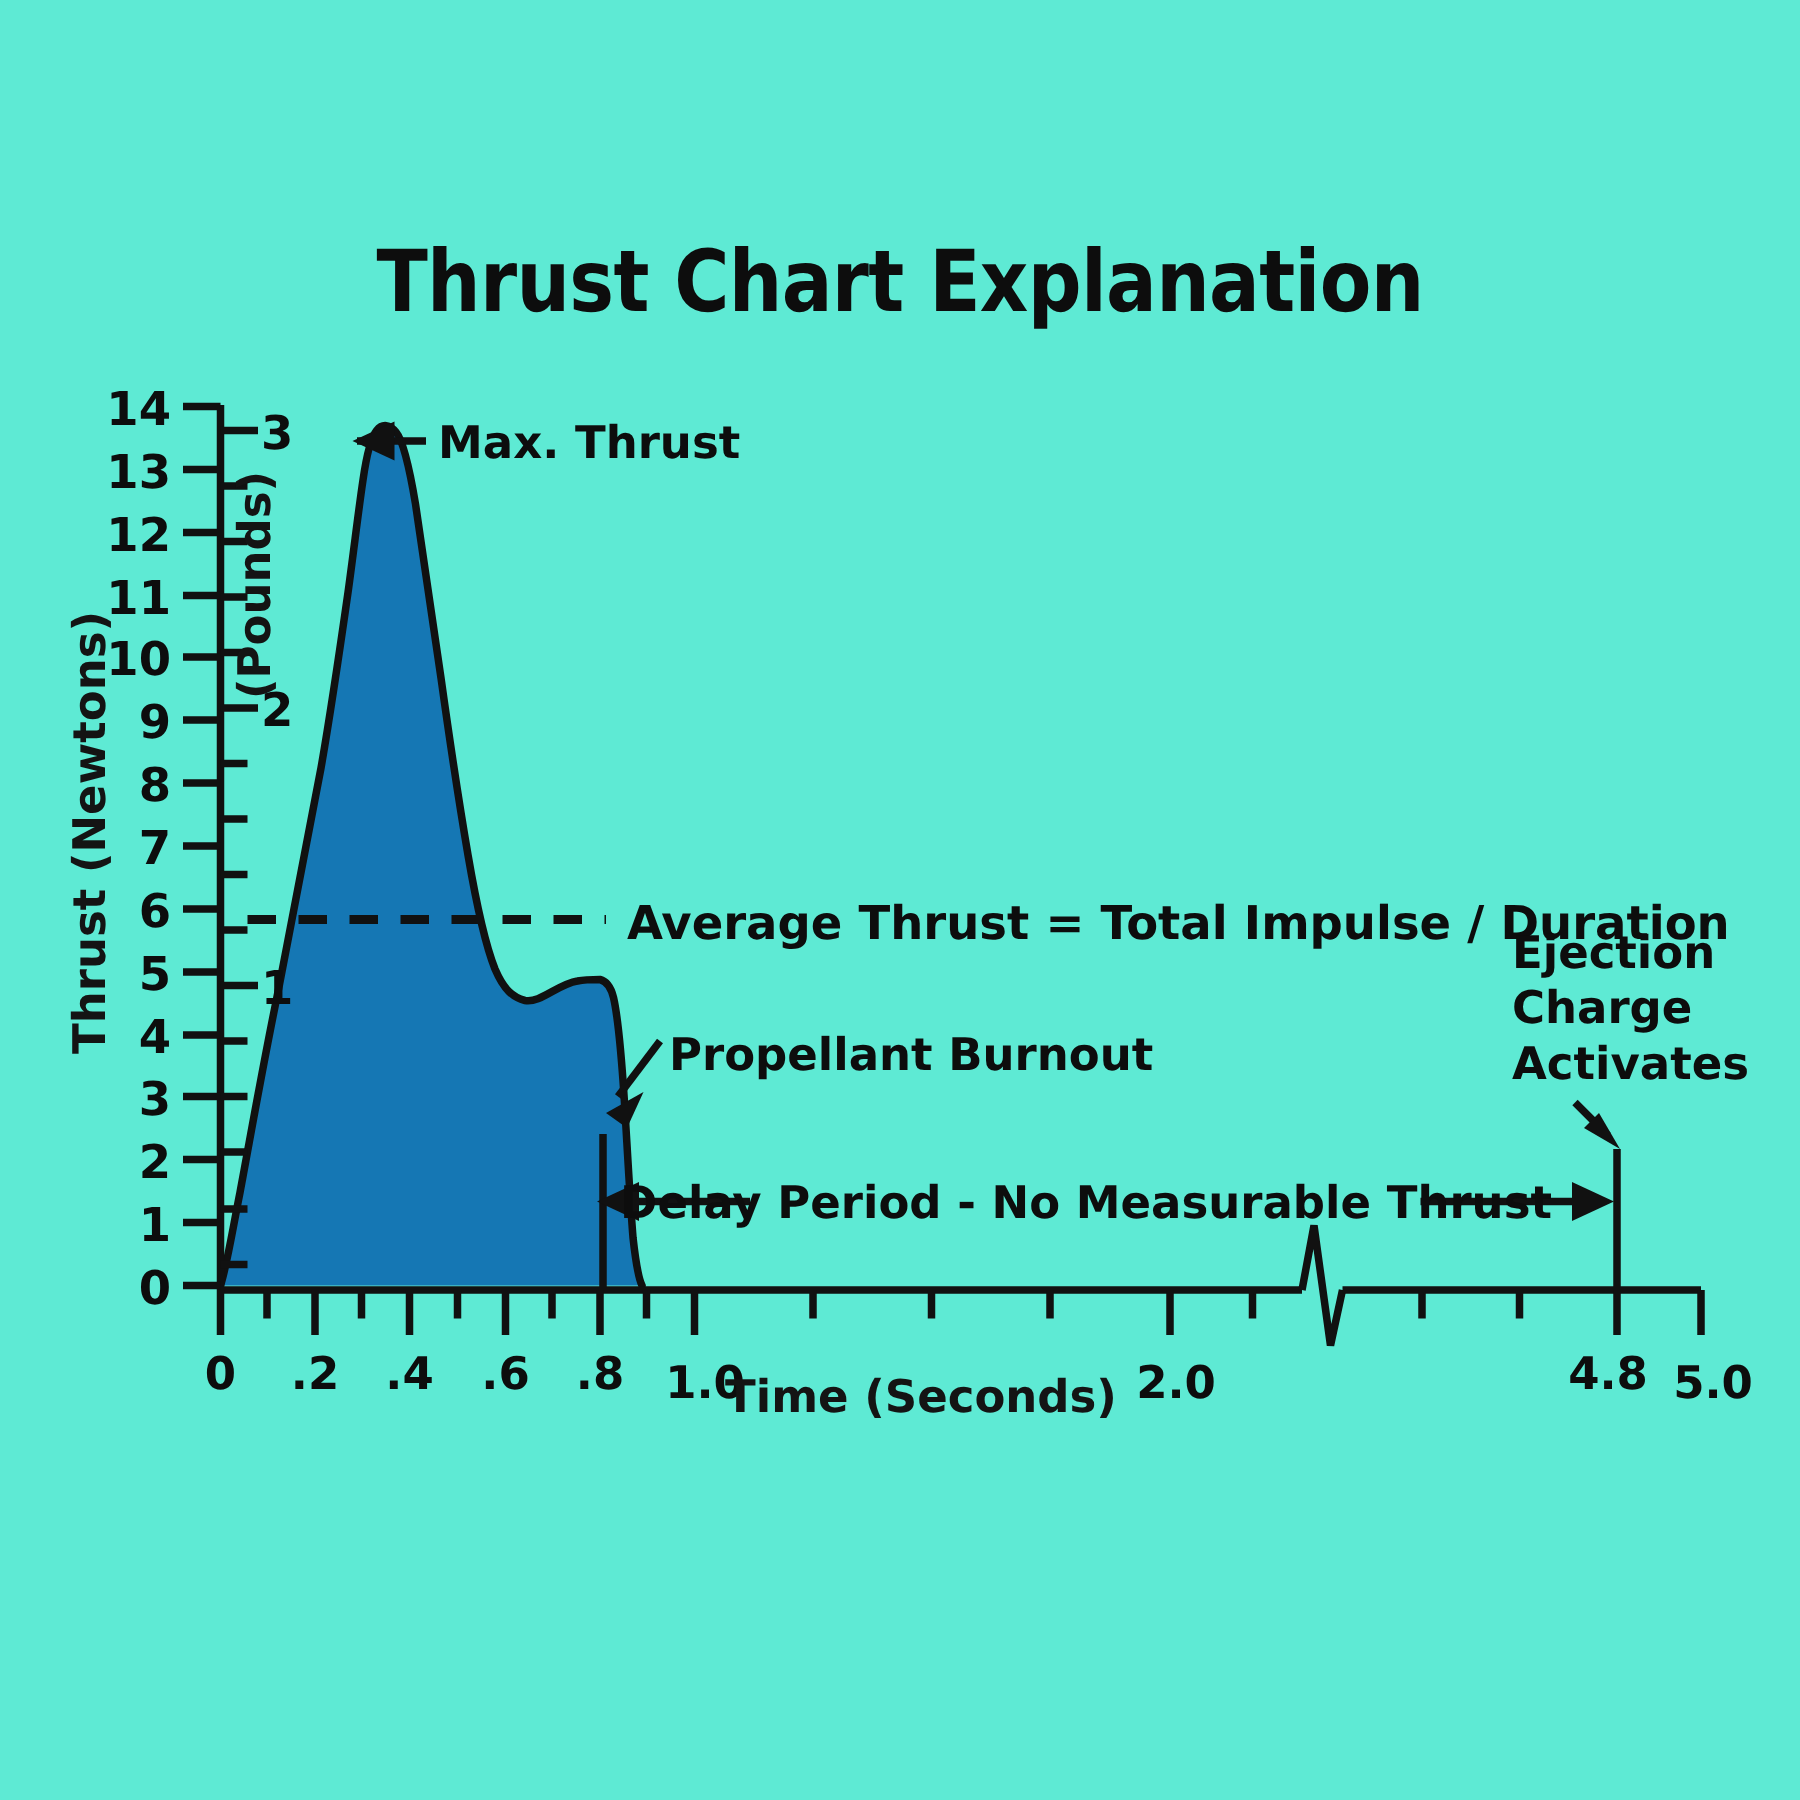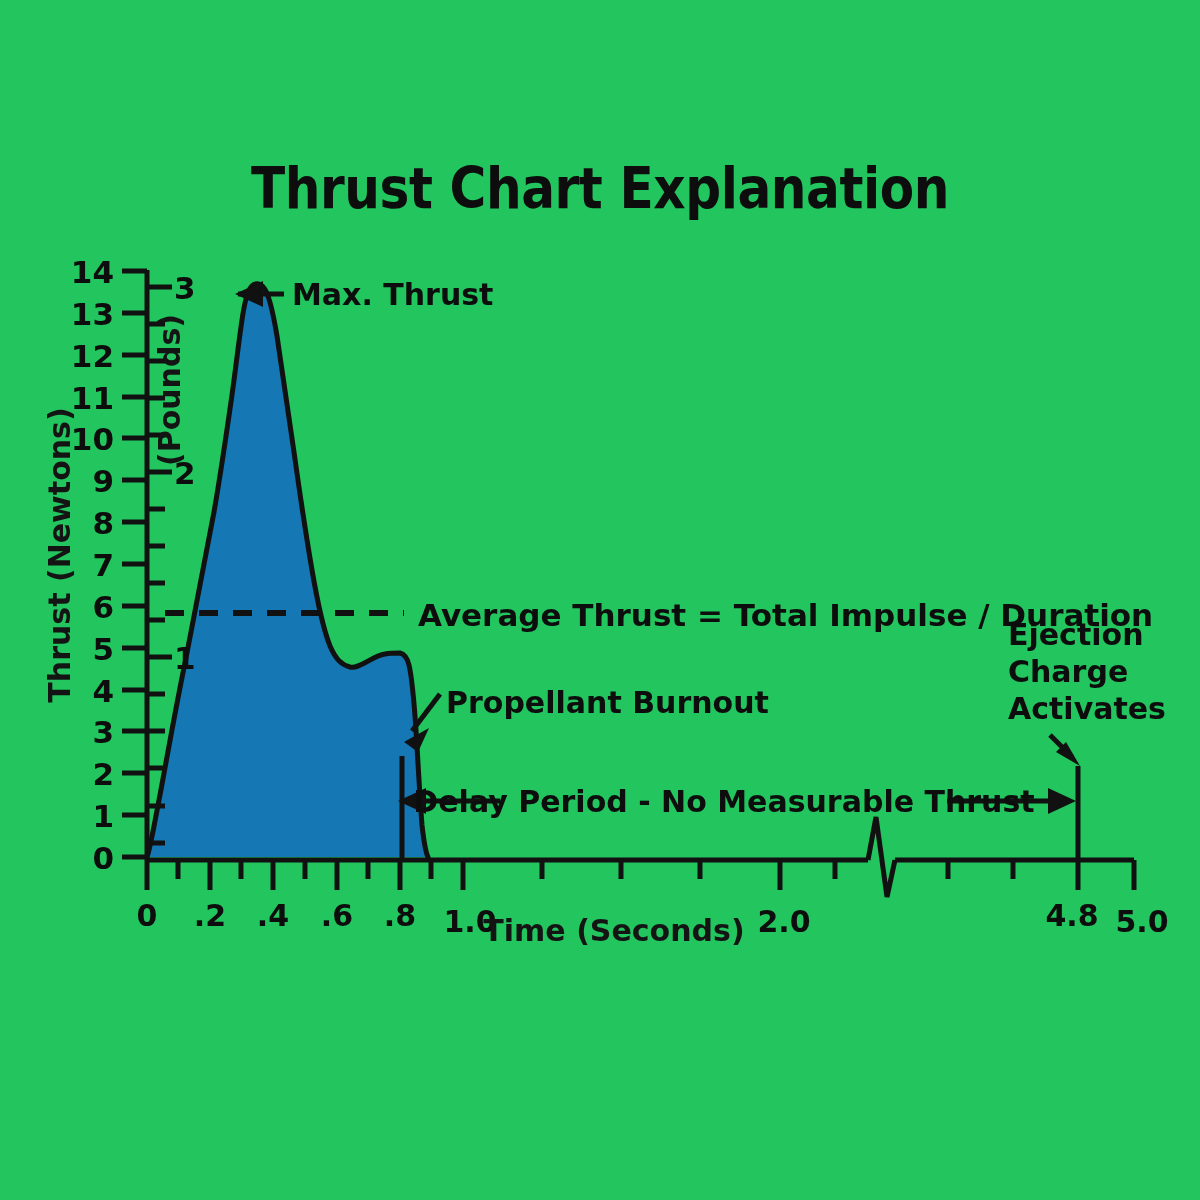--- a/index.html
+++ b/index.html
@@ -10,21 +10,21 @@
   body {
     width: 1200px;
     height: 1200px;
     font-family: "Liberation Sans", sans-serif;
     overflow: hidden;
   }
   #page {
     position: relative;
     width: 1200px;
     height: 1200px;
-    background: #22c55e;
+    background: #5eead4;
   }
   #chart-title {
     position: absolute;
     left: 0;
     top: 155px;
     width: 1200px;
     text-align: center;
     font-family: "DejaVu Sans", sans-serif;
     font-weight: bold;
     font-size: 57px;

